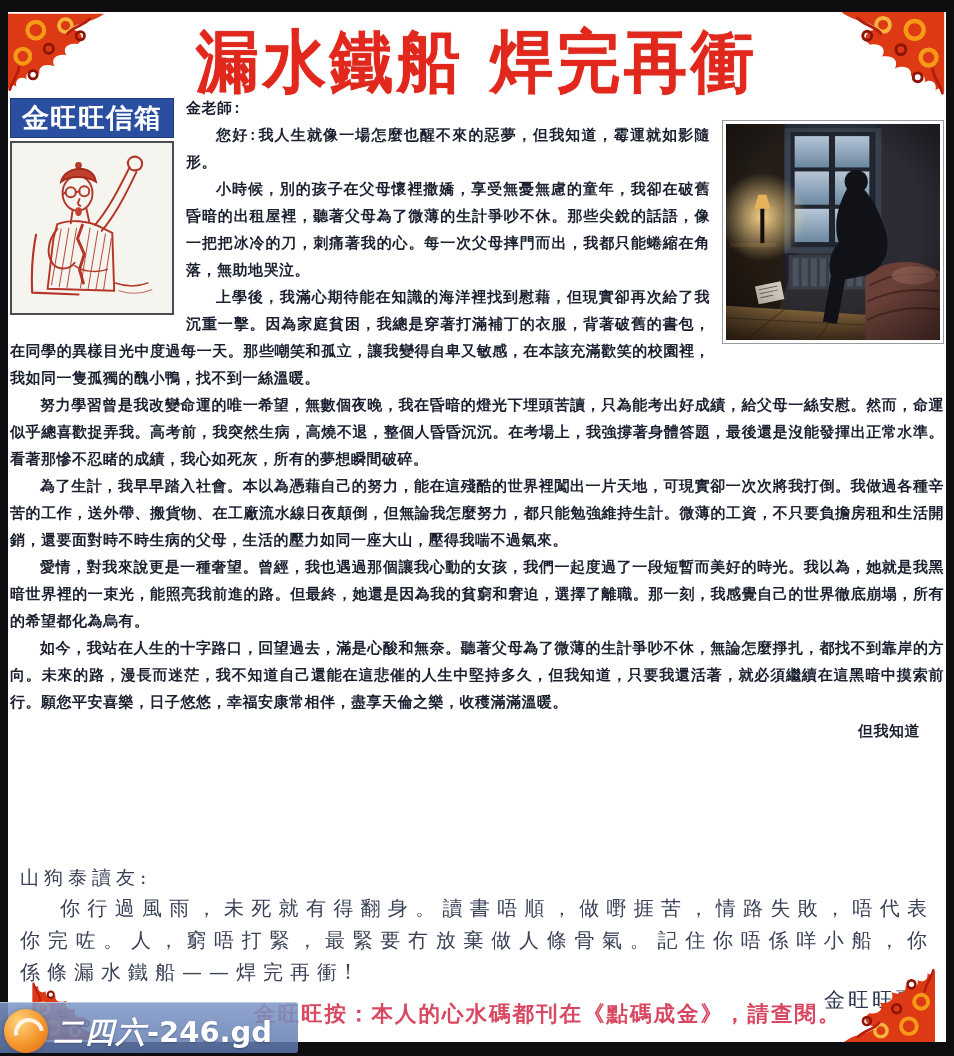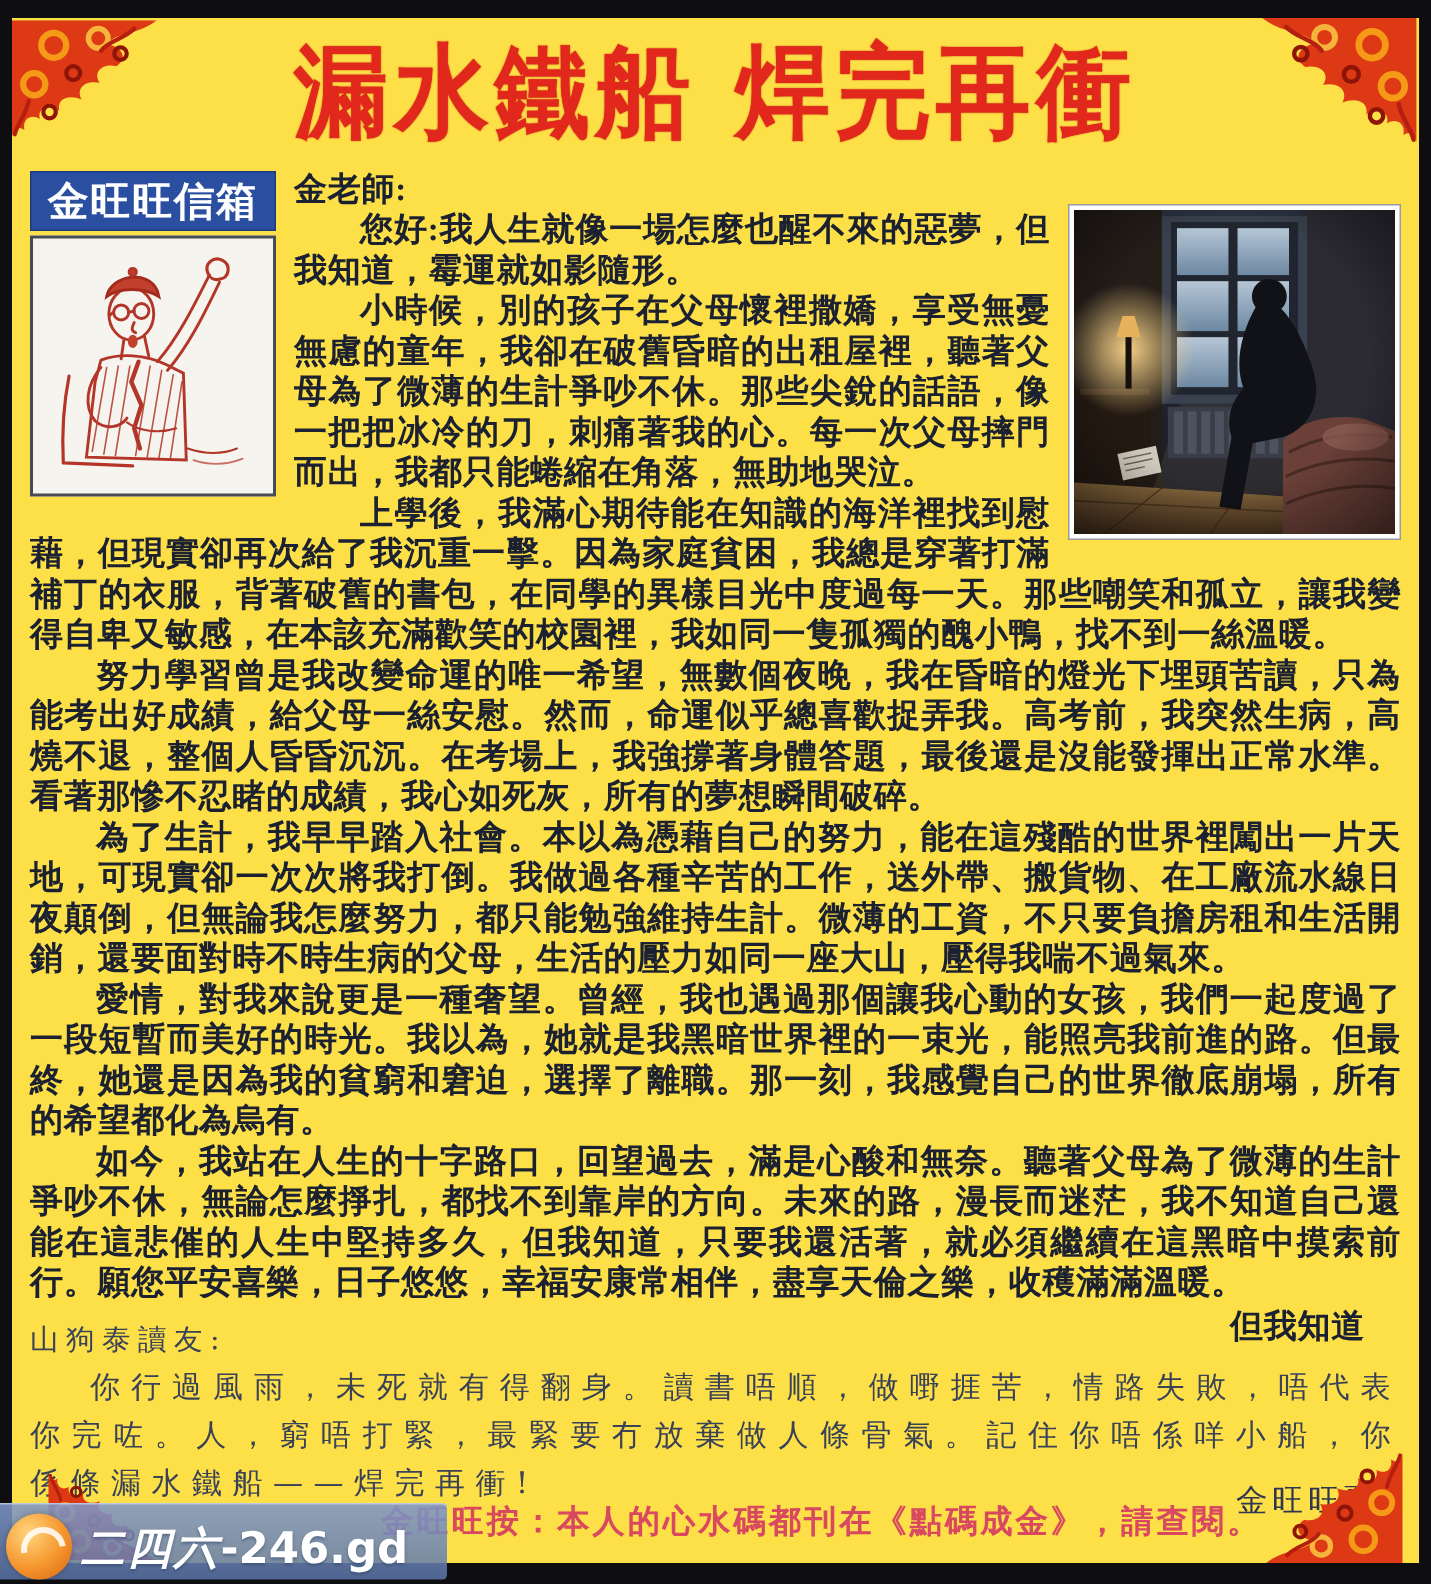--- a/index.html
+++ b/index.html
@@ -3,21 +3,21 @@
 <meta charset="utf-8">
 <style>
   html,body{margin:0;padding:0;}
   body{
     width:954px;height:1056px;position:relative;overflow:hidden;
     background:#0e0d0f;
     font-family:"Liberation Serif","DejaVu Serif",serif;
   }
   .page{
     position:absolute;left:8px;top:12px;right:8px;bottom:14px;
-    background:#fde047;
+    background:#ffffff;
     overflow:hidden;
   }
   
   .headline{
     position:relative;height:100px;display:flex;align-items:center;justify-content:center;
     z-index:2;
   }
   .headline h1{
     margin:0;color:#e2281c;font-size:63px;font-weight:900;letter-spacing:4px;
     font-family:"DejaVu Sans","Liberation Sans",sans-serif;
@@ -25,44 +25,44 @@
     transform:scaleY(1.08);
   }
   
   .orn{position:absolute;z-index:3;pointer-events:none;}
   .orn-tl{left:0;top:0;width:102px;height:92px;}
   .orn-tr{right:0;top:0;width:112px;height:95px;transform:scaleX(-1);}
   .orn-bl{left:0;bottom:2px;width:124px;height:66px;transform:scaleY(-1);z-index:4;}
   .orn-br{right:0;bottom:0;width:118px;height:84px;transform:scale(-1,-1);z-index:4;}
   
   .content{
-    position:absolute;left:0;top:100px;right:0;height:892px;
-    padding:0 12px;box-sizing:border-box;overflow:hidden;
+    position:absolute;left:0;top:84px;right:0;height:892px;
+    padding:0 2px;box-sizing:border-box;overflow:hidden;
   }
   .sidebar{
     float:left;width:164px;margin:2px 12px 6px 0;
   }
   .mailbox-label{
     background:#2b4fa0;color:#fff;height:38px;display:flex;align-items:center;justify-content:center;
     font-family:"DejaVu Sans","Liberation Sans",sans-serif;
     font-size:27px;font-weight:800;letter-spacing:1px;
     border:1px solid #1c3a7e;
   }
   .cartoon-box{
     margin-top:3px;height:170px;background:#f5f4ef;border:2px solid #4a4a52;
     display:flex;align-items:center;justify-content:center;overflow:hidden;
   }
   .photo{
     float:right;width:214px;height:216px;margin:24px 0 10px 12px;
     background:#fdfdfb;padding:3px;border:1px solid #9a9aa4;box-sizing:content-box;
   }
   .photo svg{display:block;width:214px;height:216px;}
   .letter p{
-    margin:0;font-size:22px;line-height:27px;color:#1b2130;
-    text-align:justify;letter-spacing:0.5px;font-weight:600;
+    margin:0;font-size:15px;line-height:27px;color:#1b2130;
+    text-align:justify;letter-spacing:0.5px;font-weight:600;font-family:Liberation Mono, monospace;
   }
   .letter p.indent{text-indent:2em;}
   .letter .signature{
     text-align:right;padding-right:24px;font-weight:700;margin-top:2px;
   }
   
   .reply{
     position:absolute;left:12px;right:12px;bottom:0;
     color:#3a4258;font-family:"DejaVu Serif","Liberation Serif",serif;
   }

